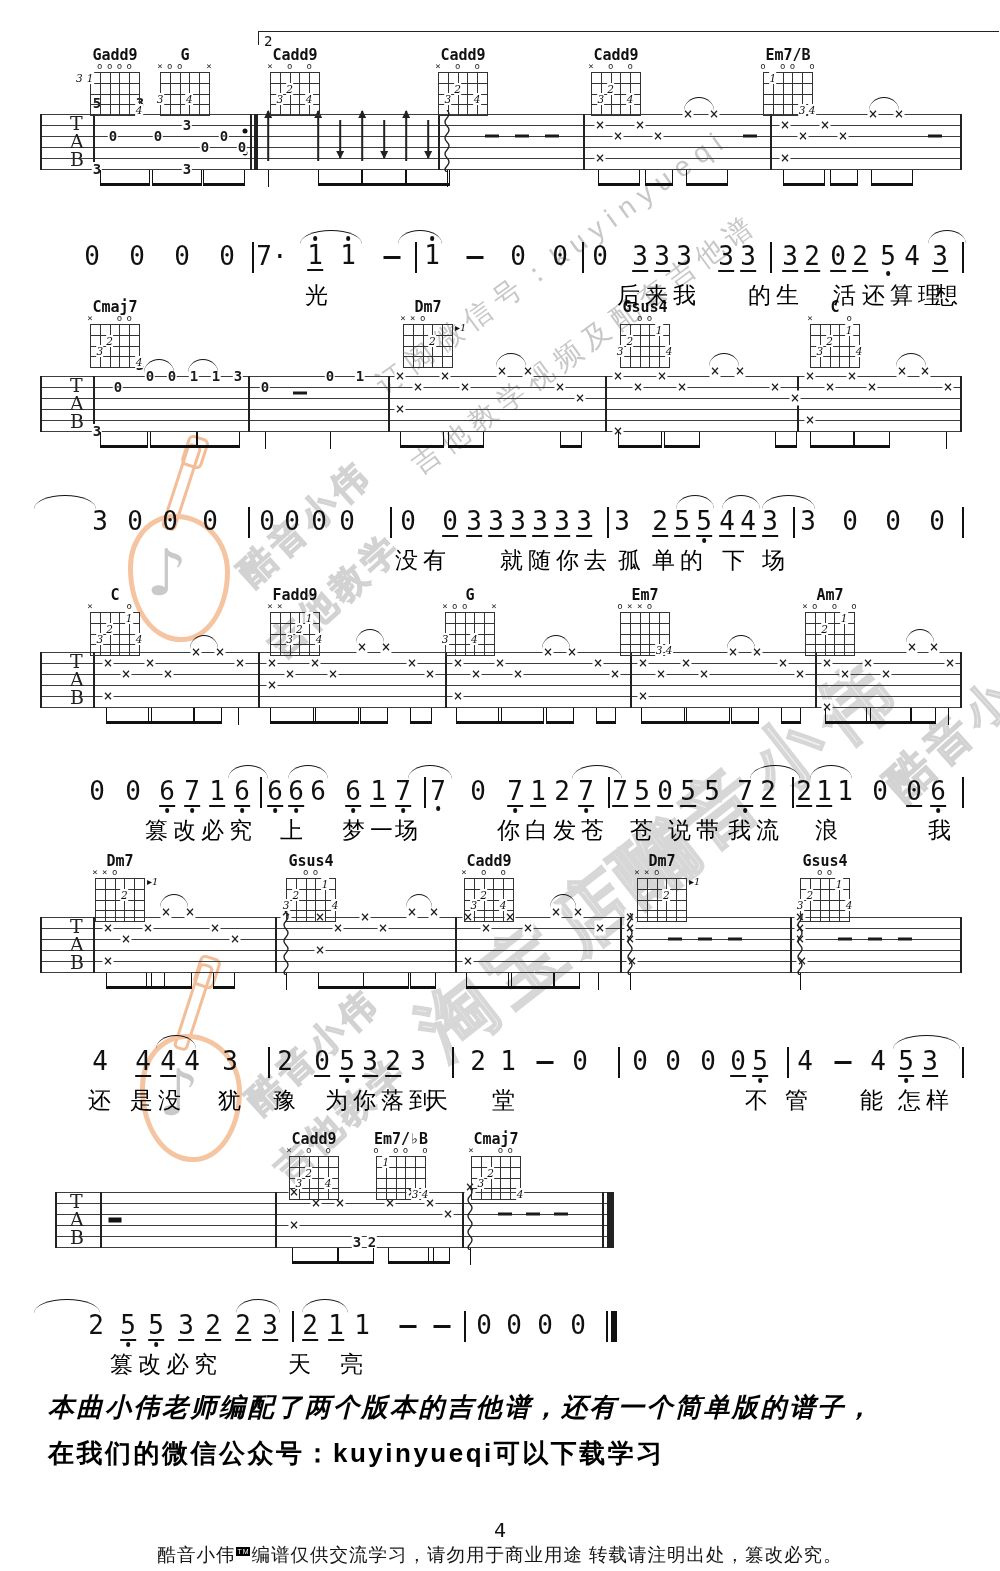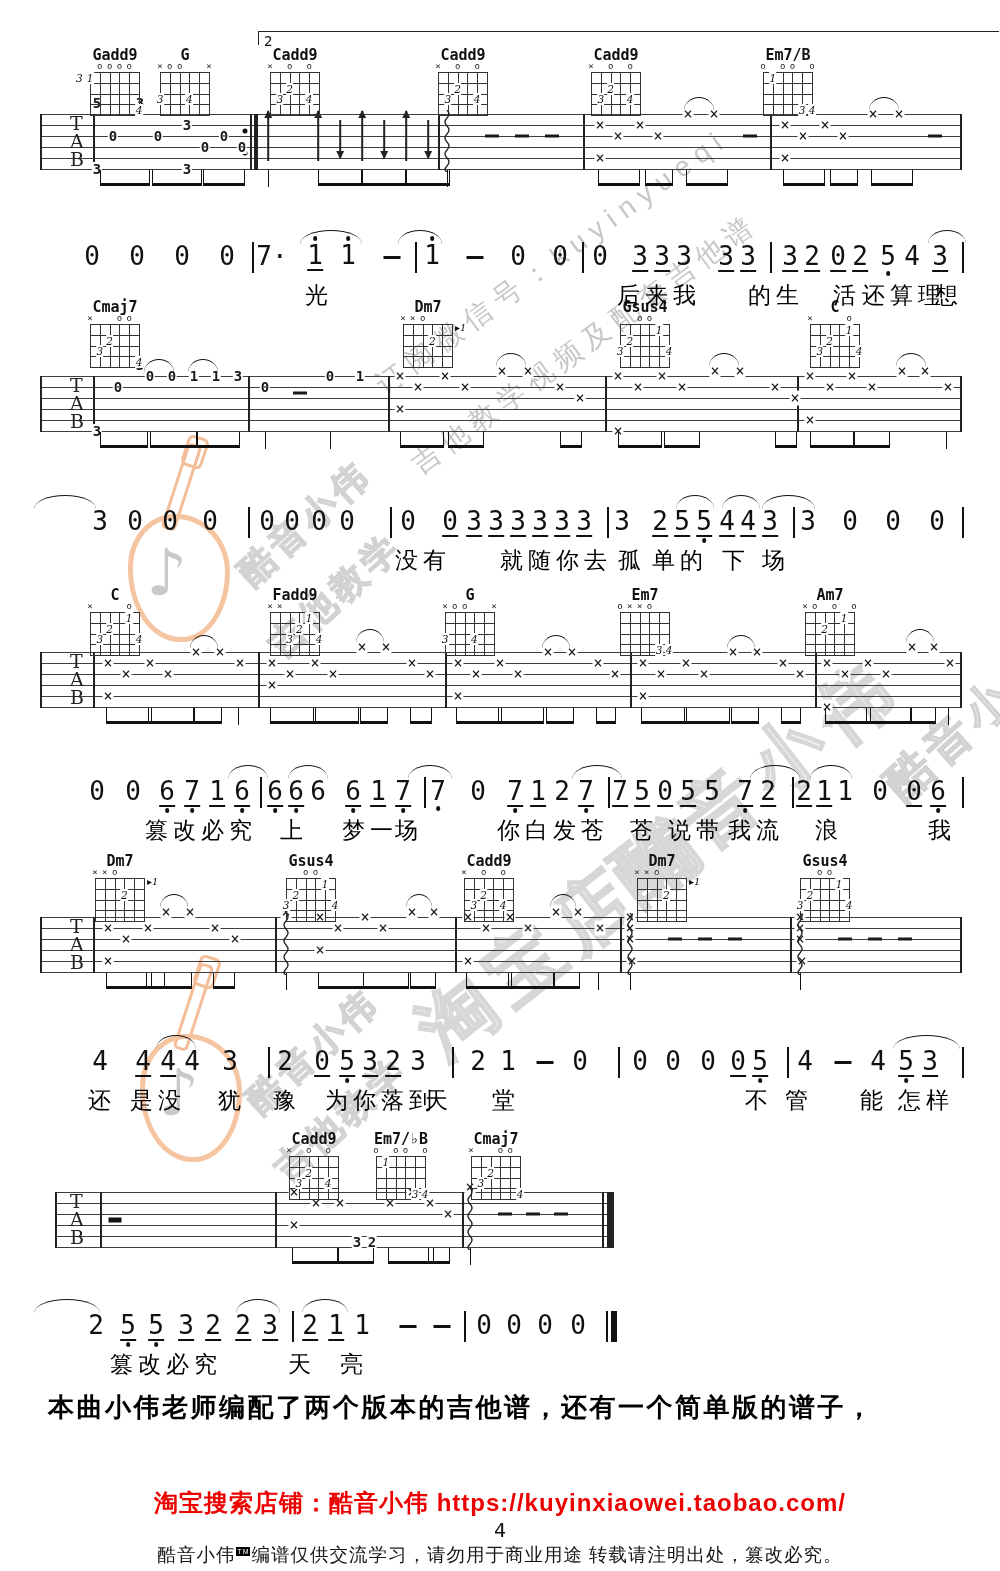--- a/index.html
+++ b/index.html
@@ -1161,19 +1161,19 @@
         <div class="a"></div>
         <div class="b"></div>
       </div>
       <div class="jp-arc" style="left: 34px; top: 1299px; width: 66px;"></div>
       <div class="jp-arc" style="left: 236px; top: 1299px; width: 44px;"></div>
       <div class="jp-arc" style="left: 302px; top: 1299px; width: 46px;"></div>
       <div class="lyr" style="left: 110px; top: 1349px;">篡改必究</div>
       <div class="lyr" style="left: 288px; top: 1349px;">天</div>
       <div class="lyr" style="left: 340px; top: 1349px;">亮</div>
     </div>
-  <div class="bigtext" id="bt1" style="top: 1390px;">本曲小伟老师编配了两个版本的吉他谱，还有一个简单版的谱子，</div>
-  <div class="redtext" id="redline" style="top: 1487px;">淘宝搜索店铺：酷音小伟 https://kuyinxiaowei.taobao.com/</div>
+  <div class="bigtext" id="bt1" style="top: 1390px; font-style: italic;">本曲小伟老师编配了两个版本的吉他谱，还有一个简单版的谱子，</div>
+  <div class="bigtext" id="bt2" style="top: 1436px;">在我们的微信公众号：kuyinyueqi可以下载学习</div>
   <div class="pageno" id="pageno" style="top: 1518px;">4</div>
   <div class="footline" id="footline" style="top: 1542px;">
     <span>酷音小伟</span><span class="tmbox">TM</span><span>编谱仅供交流学习，请勿用于商业用途 转载请注明出处，篡改必究。</span>
   </div>
 </div>
 
 </body></html>

